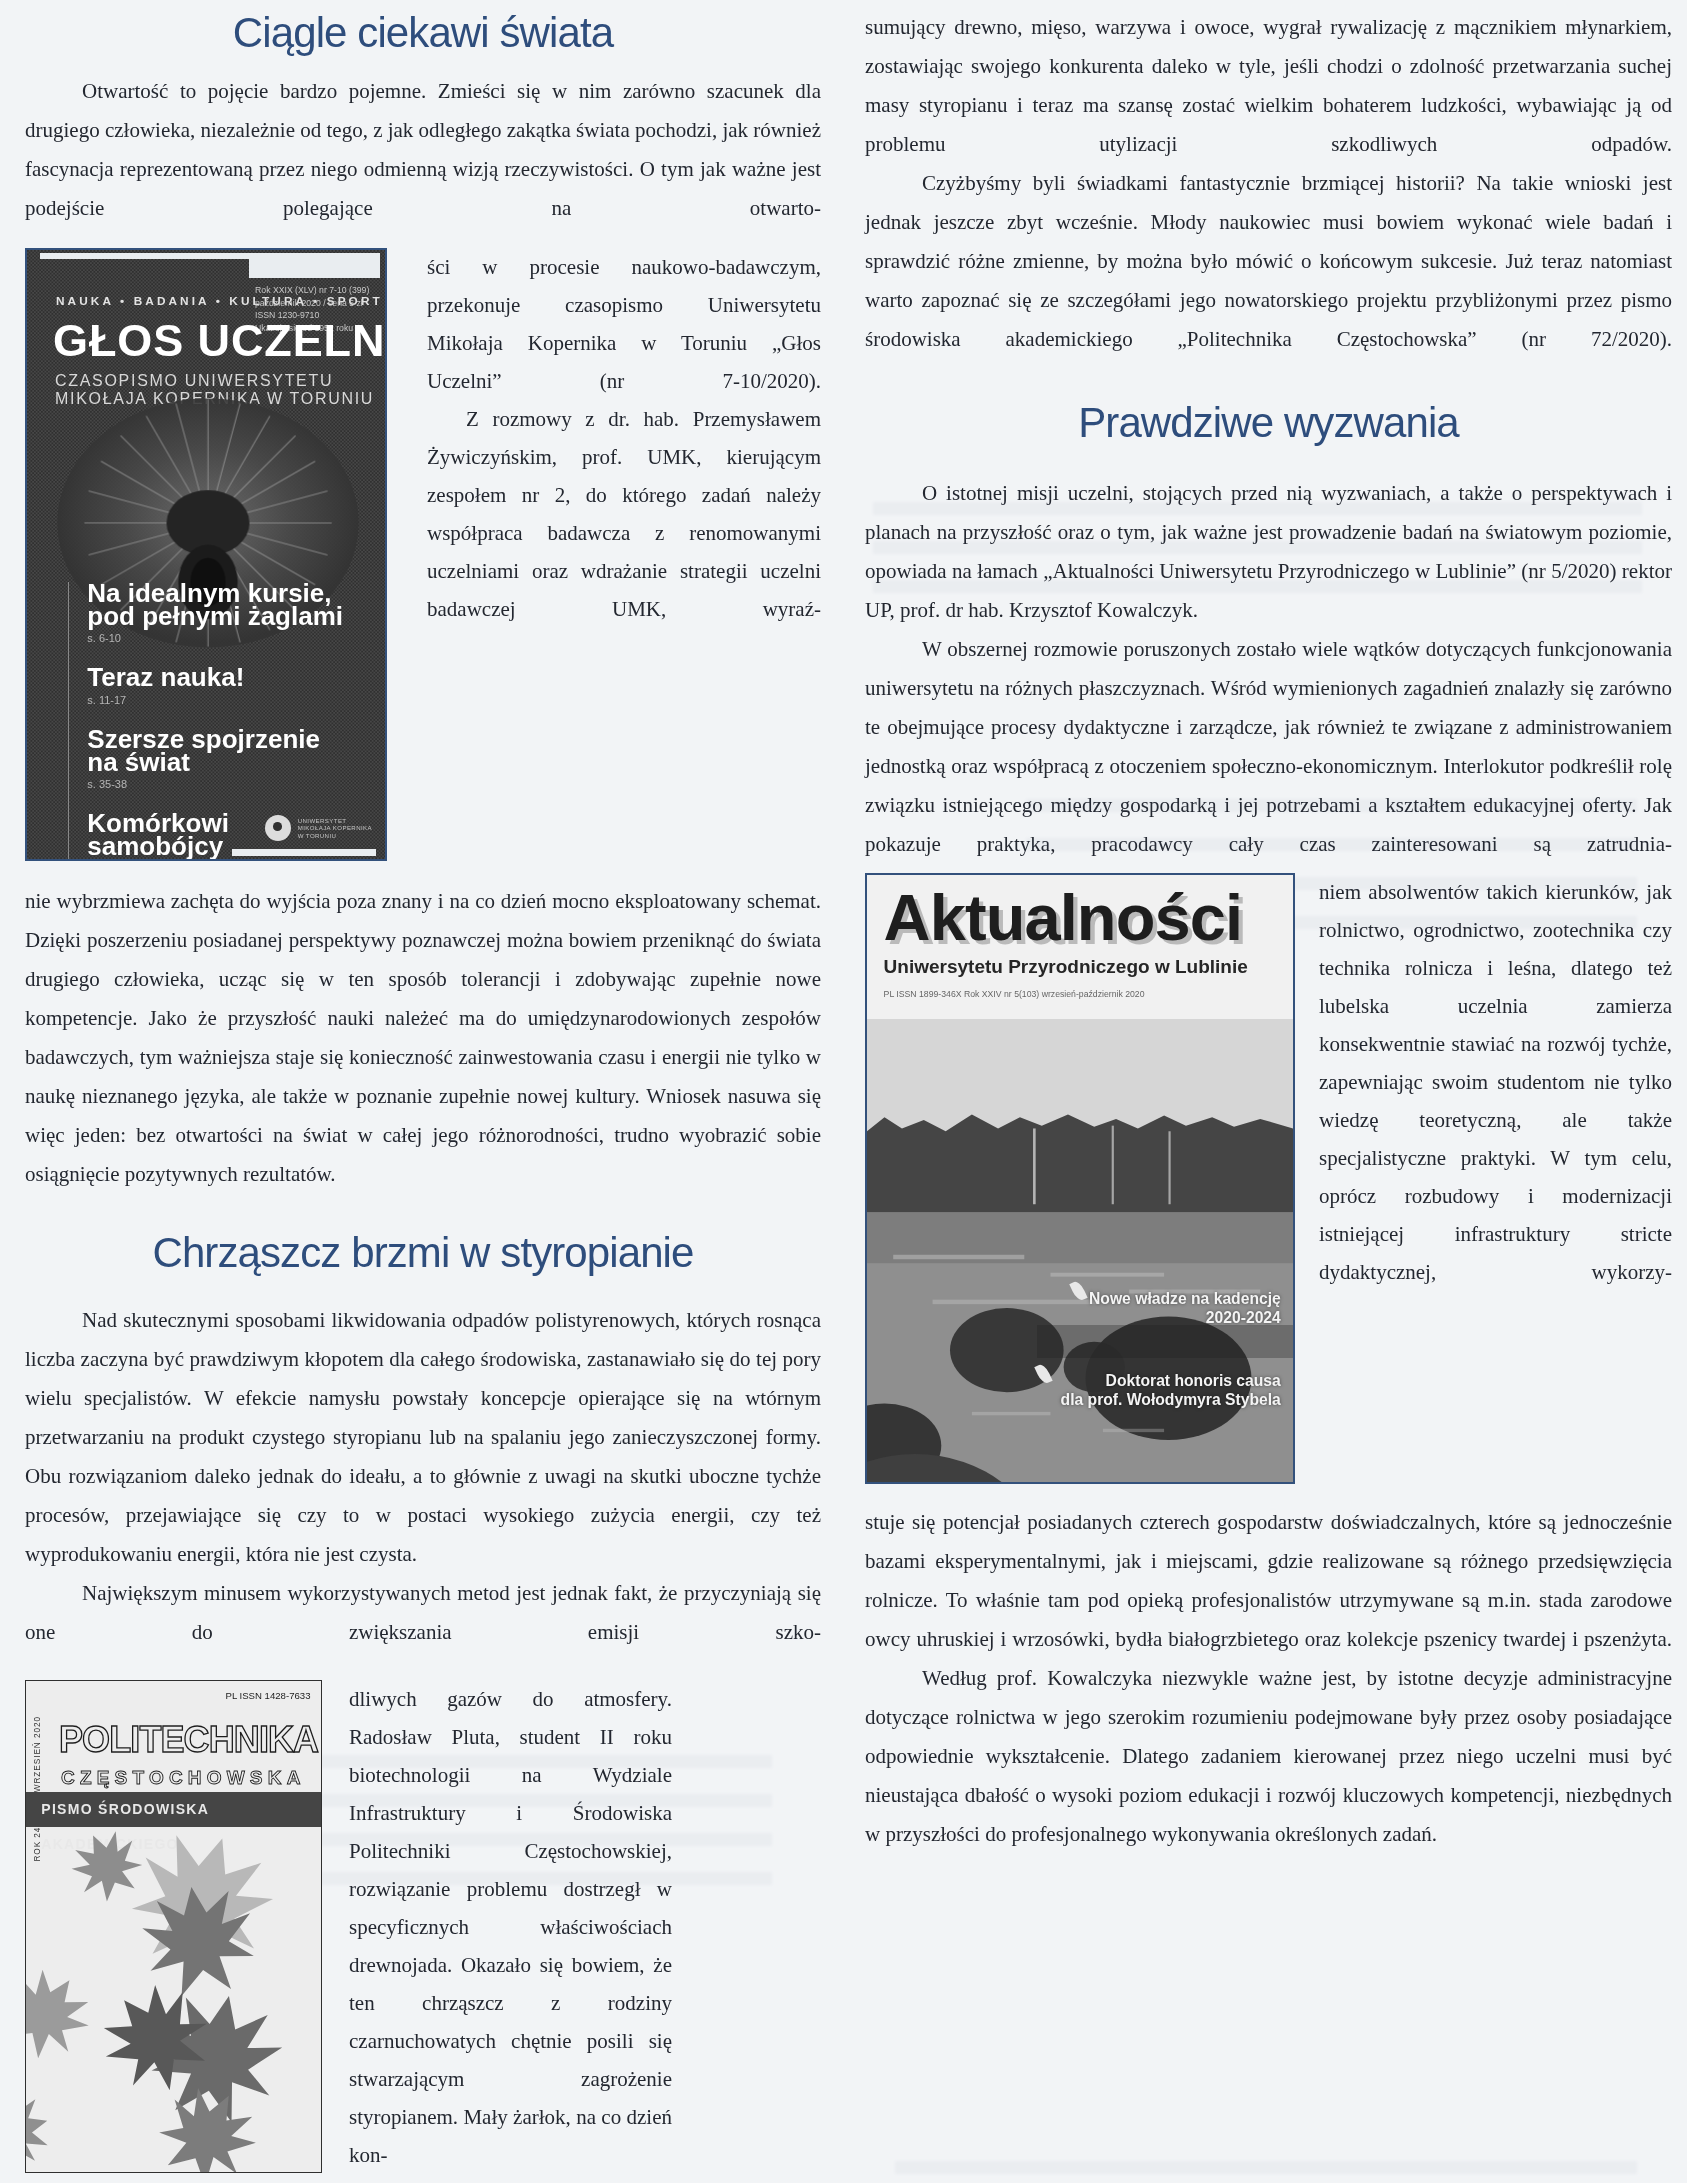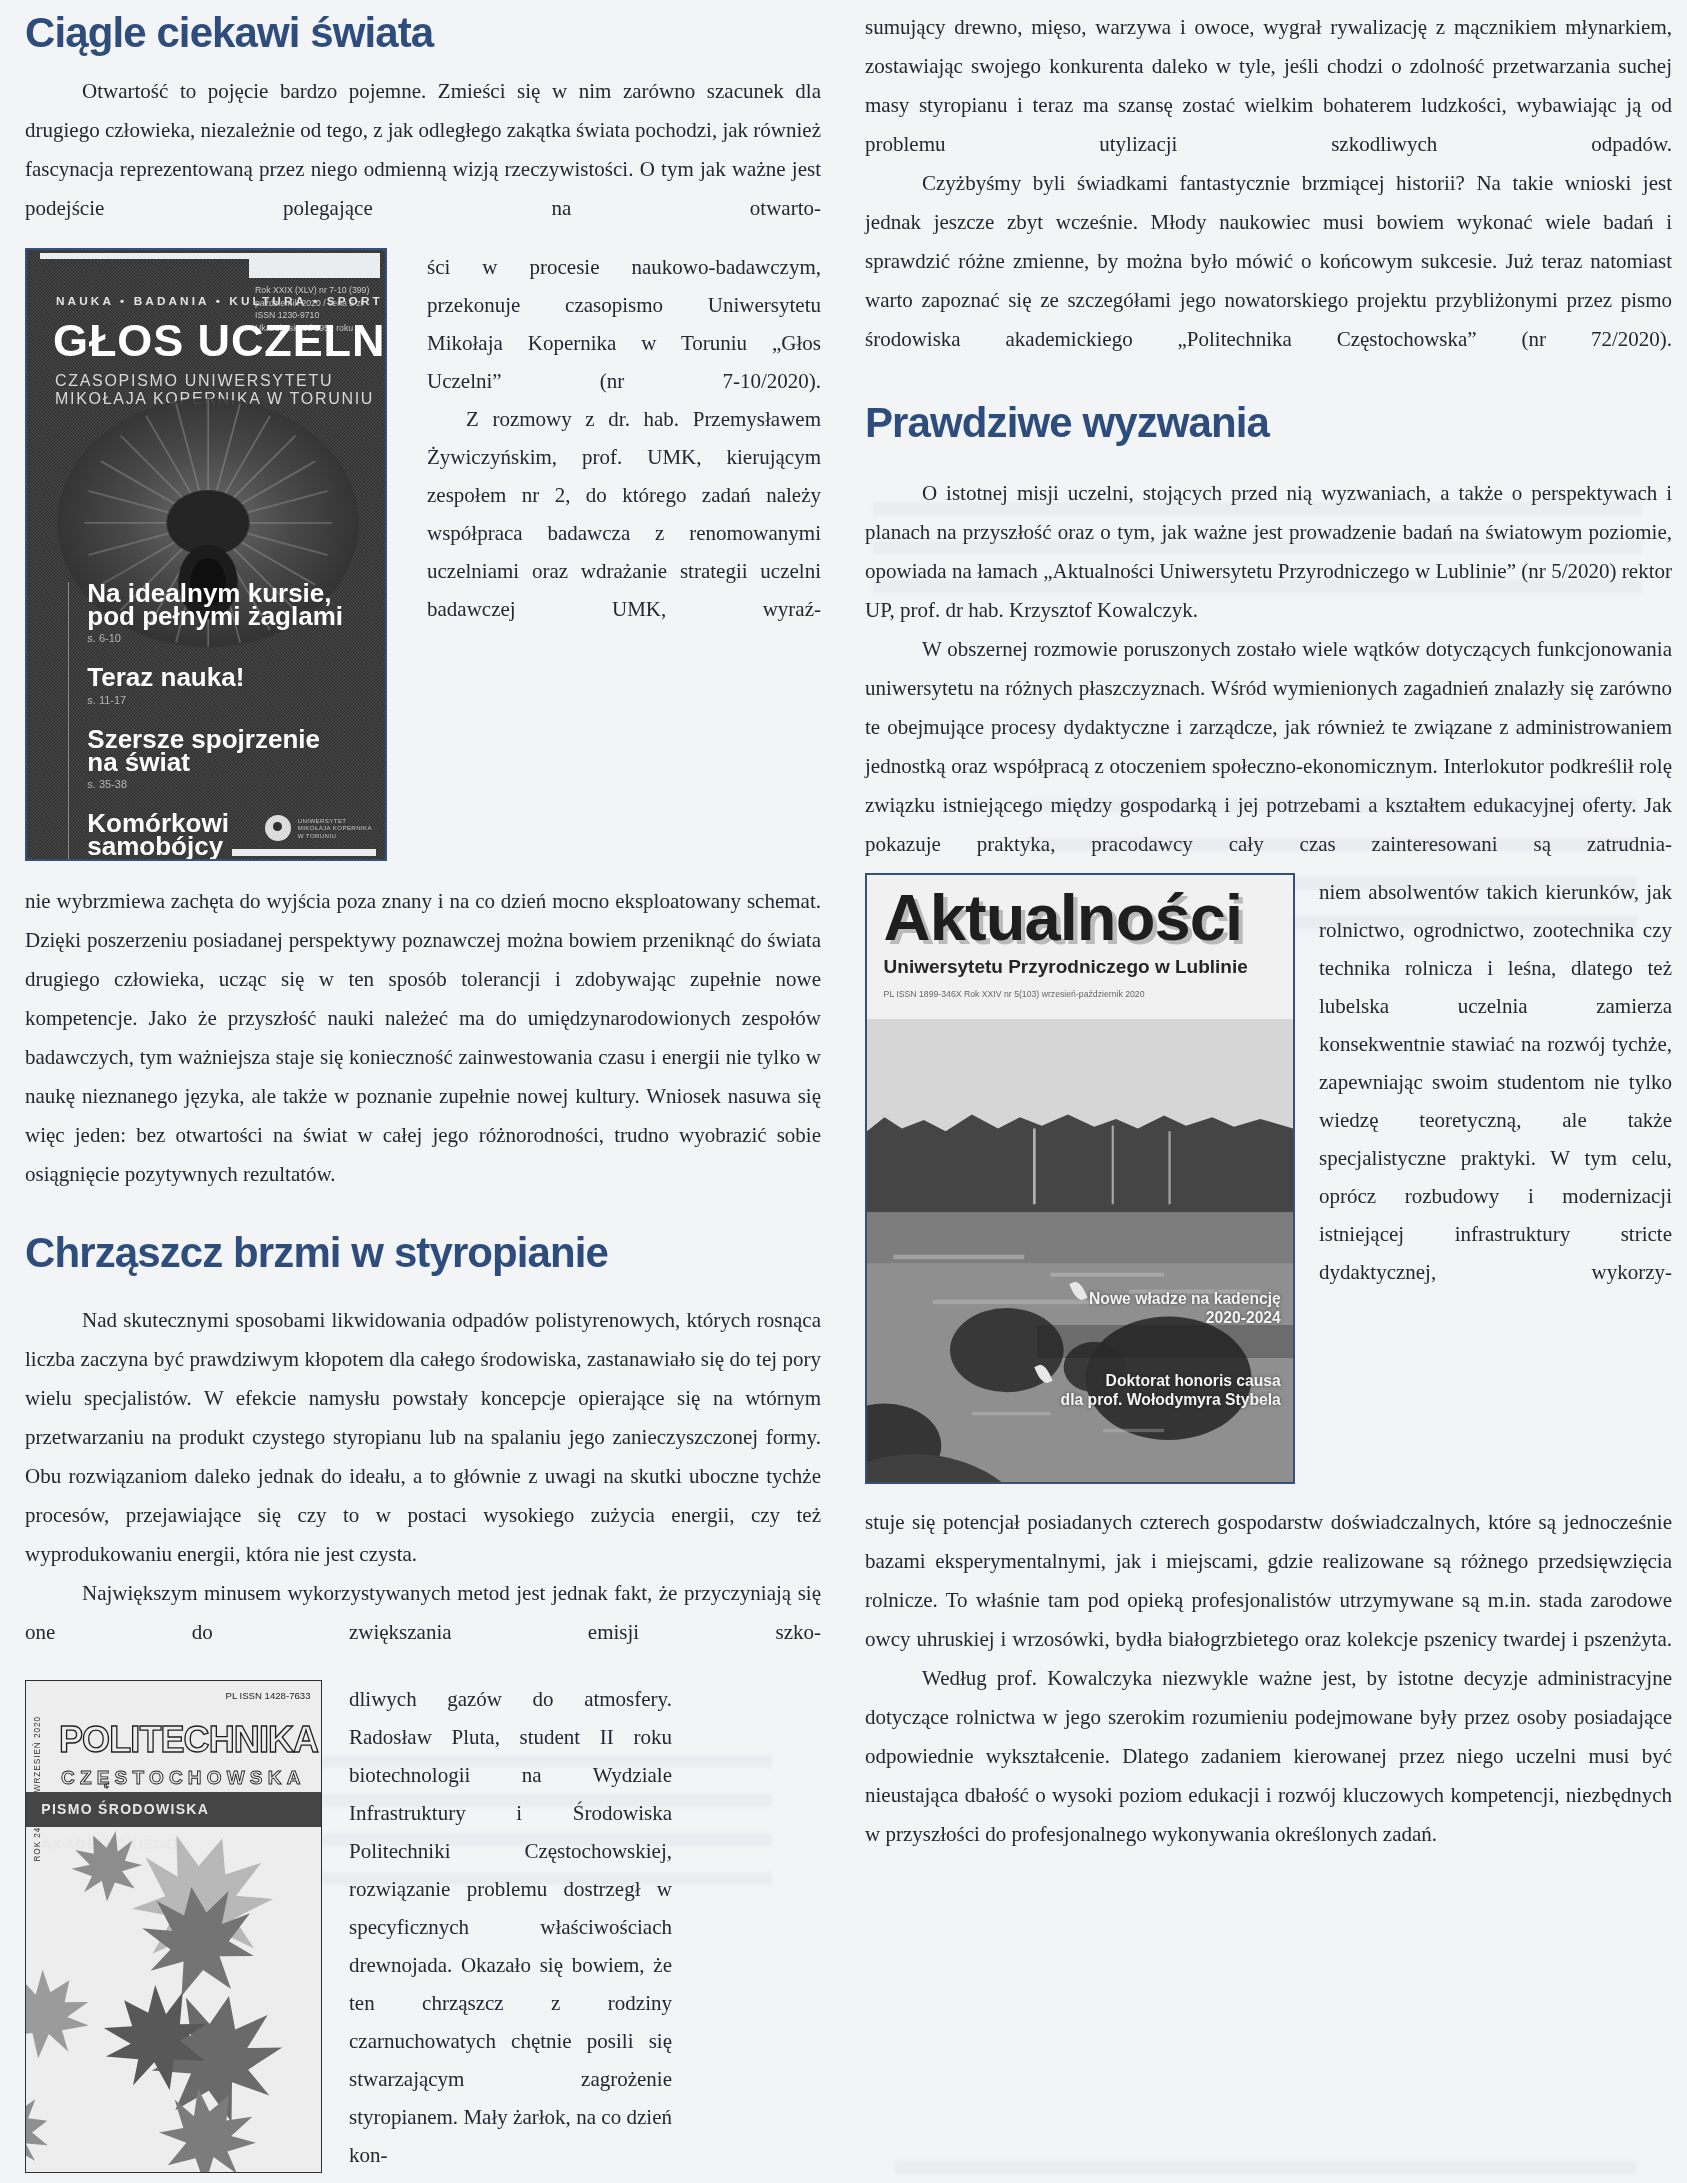--- a/index.html
+++ b/index.html
@@ -5,22 +5,22 @@
   html,body{margin:0;padding:0;background:#9a9a9a;}
   .page{position:relative;width:1688px;height:2444px;background:#f2f4f6;overflow:hidden;
         font-family:"Liberation Serif",serif;color:#232730;}
   .columns{display:flex;padding:7.9px 16.6px 0 25px;gap:44px;}
   .col{width:796px;flex:0 0 auto;}
   .col-right{width:807px;}
   p{margin:0;font-size:21px;line-height:39px;text-align:justify;hyphens:none;}
   .indent{text-indent:57px;}
   .indent-sm{text-indent:39px;}
   .jl{text-align-last:justify;}
-  h2{font-family:"Liberation Sans",sans-serif;font-weight:bold;font-size:42px;line-height:49px;
-     color:#2e4d7c;text-align:left;letter-spacing:-0.9px;margin:0 0 15px 0;}
+  h2{font-family:"Liberation Sans",sans-serif;font-weight:normal;font-size:42px;line-height:49px;
+     color:#2e4d7c;text-align:center;letter-spacing:-0.9px;margin:0 0 15px 0;}
   .h-chrz{margin:34px 0 24.5px 0;}
   .h-praw{margin:39px 0 27px 0;}
   .wrap{display:flex;}
   .side{flex:1;}
   .side p{line-height:38px;}
   .wrap-glos{margin:20px 0 21px 0;}
   .wrap-poli{margin-top:28px;}
   .wrap-akt{margin:8.7px 0 19px 0;}
   
   .ghost{position:absolute;background-image:repeating-linear-gradient(180deg,rgba(100,115,140,.55) 0 13px,transparent 13px 39px);

